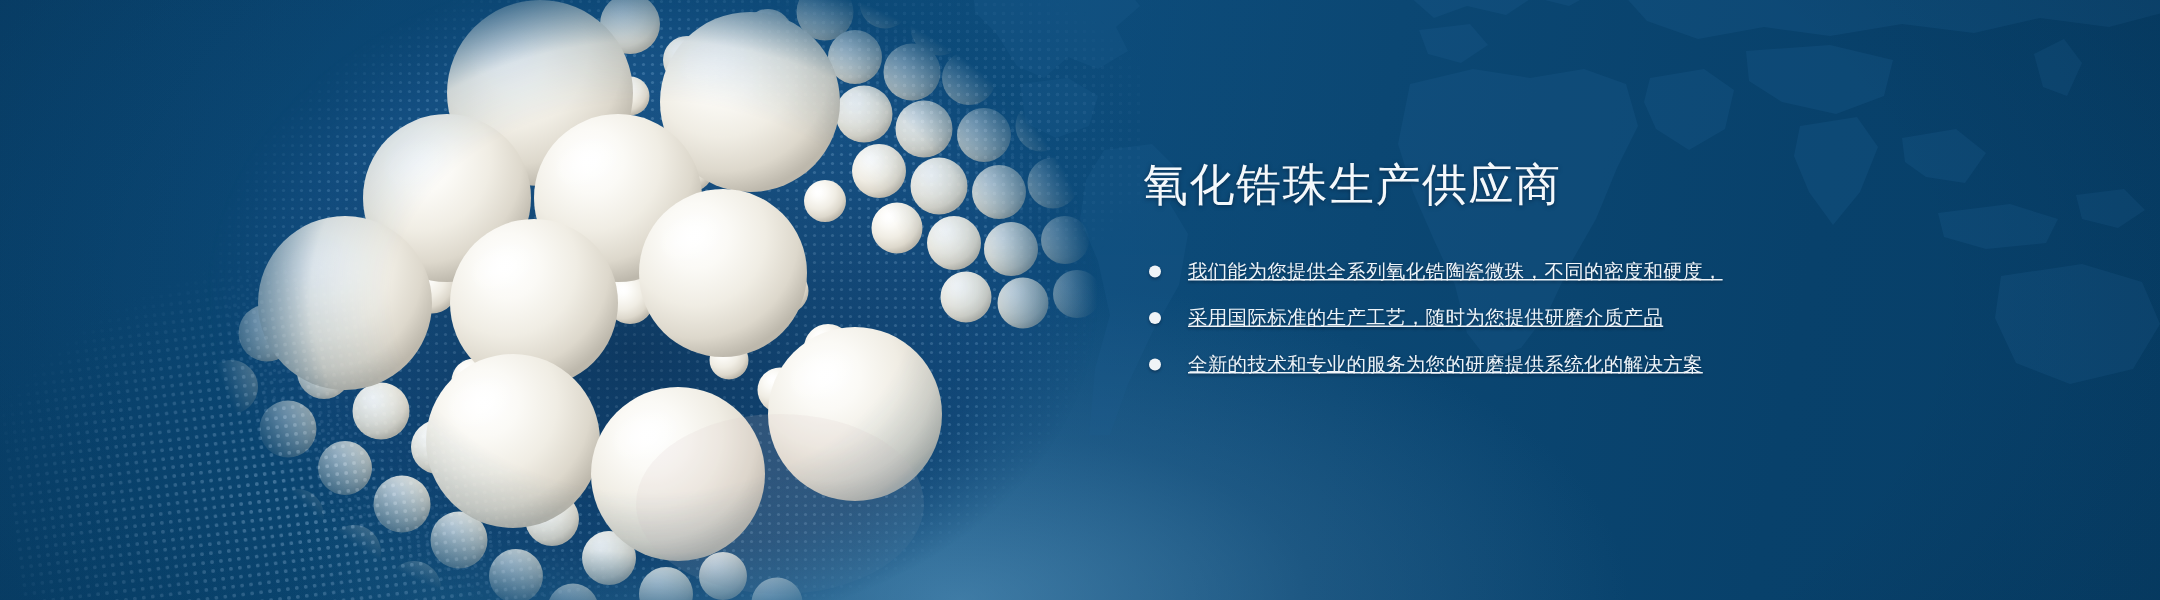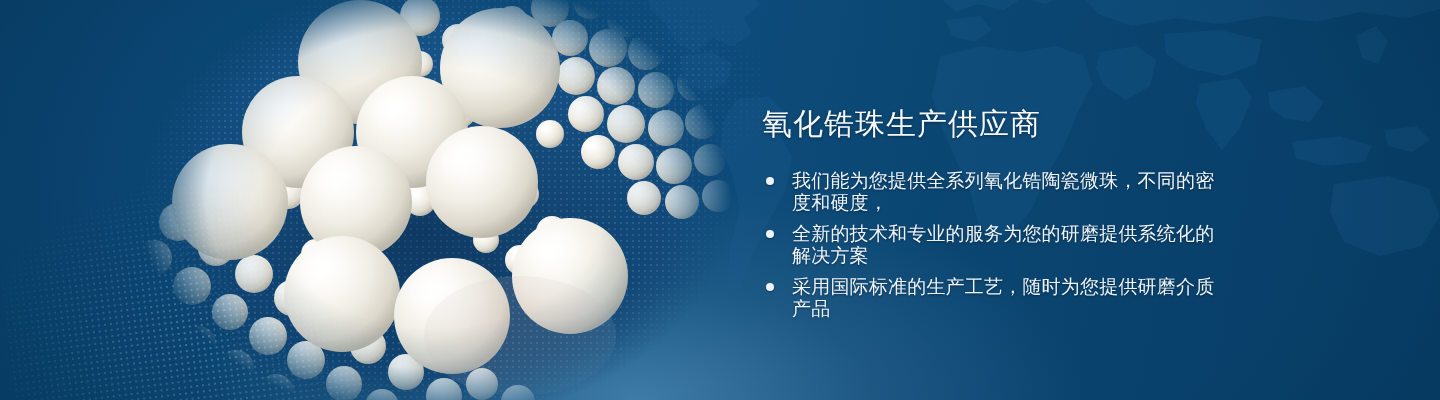--- a/index.html
+++ b/index.html
@@ -71,25 +71,26 @@
     color:#f4f8fb;
     text-shadow:0 1px 3px rgba(0,20,42,.55);
     margin:0 0 26px 0;
     white-space:nowrap;
   }
   .bullets{list-style:none;margin:0;padding:0;}
   .bullet{
     position:relative;
     padding-left:30px;
     margin-bottom:9px;
-    font-size:19px;
+    font-size:13px;
     line-height:22px;
     color:#eef4f9;
     text-shadow:0 1px 2px rgba(0,18,40,.5);
     letter-spacing:.2px;
+    text-decoration:underline;
   }
   .bullet:last-child{margin-bottom:0;}
   .dot{
     position:absolute;left:4px;top:7px;
     width:8px;height:8px;border-radius:50%;
     background:#f0f4f7;
     box-shadow:0 1px 2px rgba(0,20,45,.45);
   }
   .bullet .ln{display:block;}
 </style>
@@ -368,24 +369,24 @@
 
     <ul class="bullets">
 
       <li class="bullet">
         <span class="dot"></span>
         <span class="ln">我们能为您提供全系列氧化锆陶瓷微珠，不同的密度和硬度，</span>
       </li>
 
       <li class="bullet">
         <span class="dot"></span>
+        <span class="ln">采用国际标准的生产工艺，随时为您提供研磨介质产品</span>
+      </li>
+
+      <li class="bullet">
+        <span class="dot"></span>
         <span class="ln">全新的技术和专业的服务为您的研磨提供系统化的解决方案</span>
       </li>
 
-      <li class="bullet">
-        <span class="dot"></span>
-        <span class="ln">采用国际标准的生产工艺，随时为您提供研磨介质产品</span>
-      </li>
-
     </ul>
   </div>
 
 </div>
 
 </body></html>

